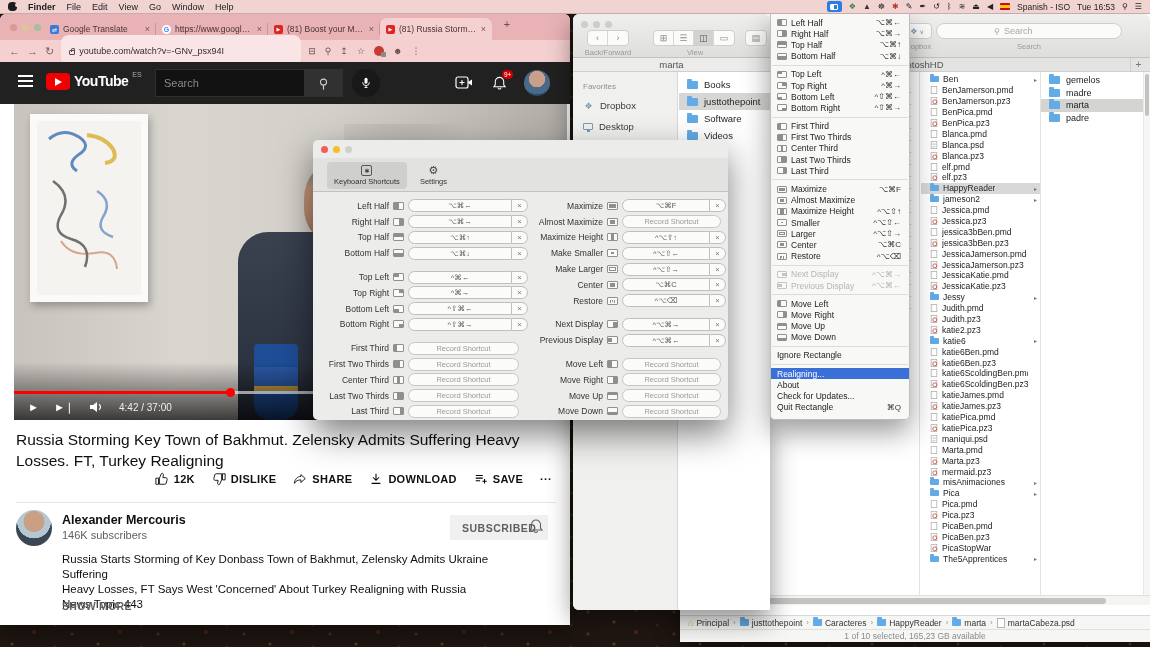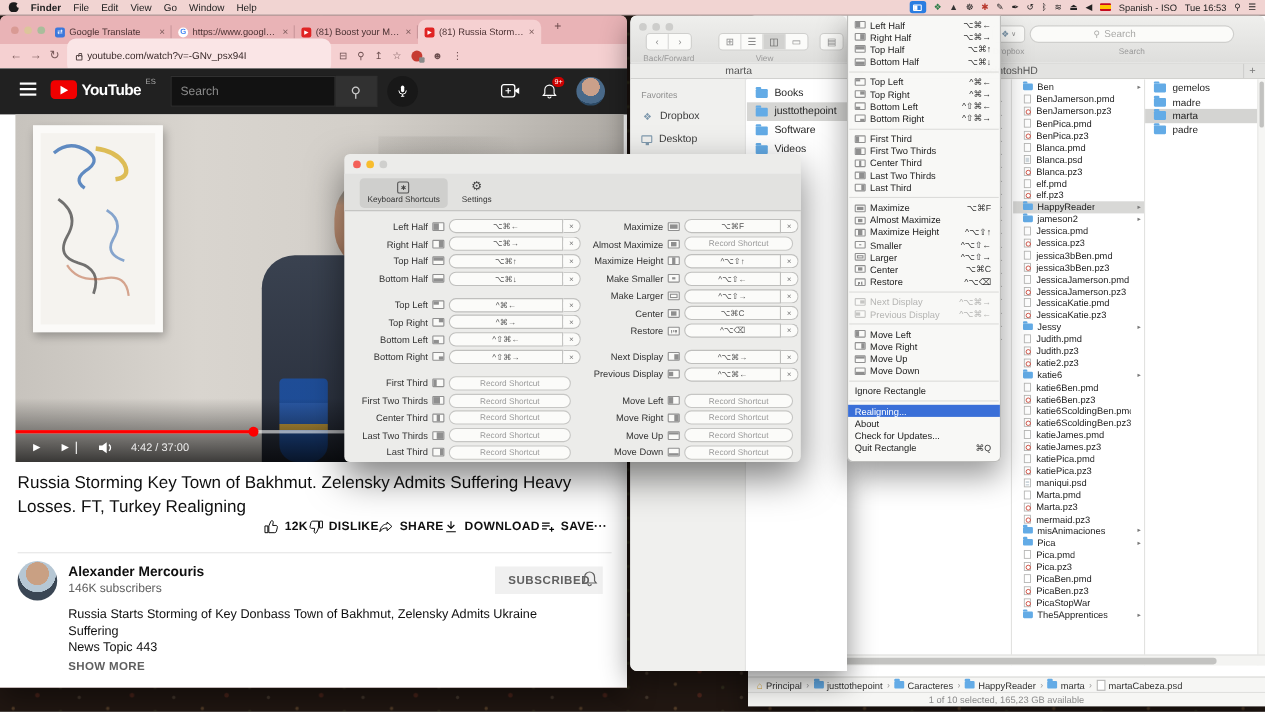--- a/index.html
+++ b/index.html
@@ -84,21 +84,21 @@
 .pbuf{position:absolute;left:0;top:0;bottom:0;background:rgba(255,255,255,.45);}
 .pplayed{position:absolute;left:0;top:0;bottom:0;background:#f00;}
 .pknob{position:absolute;top:-3px;width:9px;height:9px;border-radius:50%;background:#f00;}
 .vctl{position:absolute;left:0;right:0;bottom:0;height:26px;display:flex;align-items:center;gap:15px;padding:0 14px;color:#fff;}
 .vctl .g{font-size:11px;line-height:1;}
 .vtime{font-size:10px;color:#eee;}
 
 .yt-title{position:absolute;left:16px;top:368px;width:532px;font-size:15.5px;color:#0f0f0f;line-height:1.35;}
 .yt-statrow{position:absolute;left:16px;top:410px;right:18px;display:flex;align-items:center;}
 .yt-views{font-size:11.5px;color:#606060;}
-.yt-actions{margin-left:auto;display:flex;align-items:center;gap:0;}
+.yt-actions{margin-left:auto;display:flex;align-items:center;gap:17px;}
 .yt-act{display:flex;align-items:center;gap:5px;font-size:11px;font-weight:bold;color:#0f0f0f;letter-spacing:.3px;}
 .yt-act svg{width:14px;height:14px;}
 .yt-div{position:absolute;left:16px;top:440px;right:14px;border-top:1px solid #e5e5e5;}
 .ch-av{position:absolute;left:16px;top:448px;width:36px;height:36px;border-radius:50%;background:radial-gradient(circle at 50% 32%,#c9a083 0 34%,#b6c7d4 35% 55%,#3a4654 56%);}
 .ch-name{position:absolute;left:62px;top:451px;font-size:12.5px;font-weight:bold;color:#0f0f0f;}
 .ch-subs{position:absolute;left:62px;top:467px;font-size:11px;color:#606060;}
 .subscribed{position:absolute;left:450px;top:453px;height:25px;background:#f0f0f0;color:#606060;font-size:10.5px;font-weight:bold;letter-spacing:.5px;display:flex;align-items:center;padding:0 12px;}
 .ch-bell{position:absolute;left:528px;top:456px;width:18px;height:18px;color:#606060;}
 .desc{position:absolute;left:62px;top:490px;font-size:11.5px;color:#0f0f0f;line-height:15px;width:470px;}
 .showmore{position:absolute;left:62px;top:538px;font-size:10.5px;color:#606060;letter-spacing:.3px;font-weight:bold;}
@@ -393,20 +393,21 @@
       <div class="ch-name">Alexander Mercouris</div>
       <div class="ch-subs">146K subscribers</div>
       <div class="subscribed">SUBSCRIBED</div>
       <span class="ch-bell">
         <svg width="16" height="16" viewBox="0 0 16 16">
             <path d="M8 2a4.5 4.5 0 0 0-4.5 4.5V10L2 12h12l-1.5-2V6.5A4.5 4.5 0 0 0 8 2zM6.5 13a1.5 1.5 0 0 0 3 0" fill="none" stroke="#606060" stroke-width="1.1"></path>
           </svg>
       </span>
       <div class="desc">
         <div>Russia Starts Storming of Key Donbass Town of Bakhmut, Zelensky Admits Ukraine Suffering</div>
+        <div>Heavy Losses, FT Says West 'Concerned' About Turkey Realigning with Russia</div>
         <div>News Topic 443</div>
       </div>
       <div class="showmore">SHOW MORE</div>
     </div>
   </div>
 
   <div class="win finder-b">
     <div class="ftoolbar">
       <div class="fb-drop">
           <span>❖</span>

